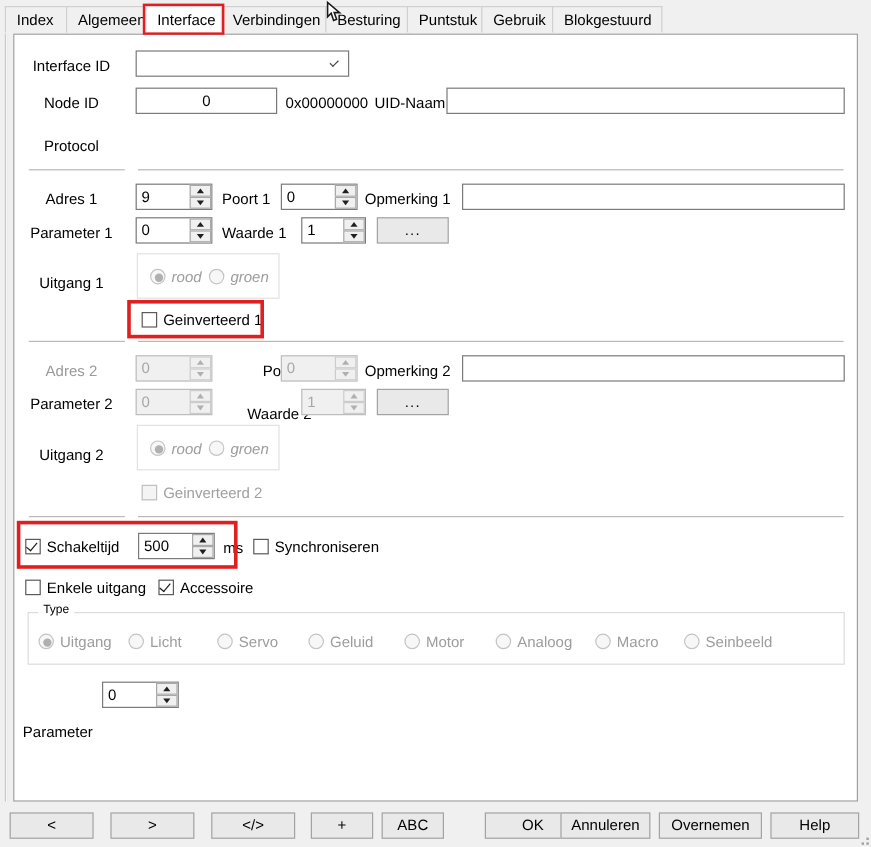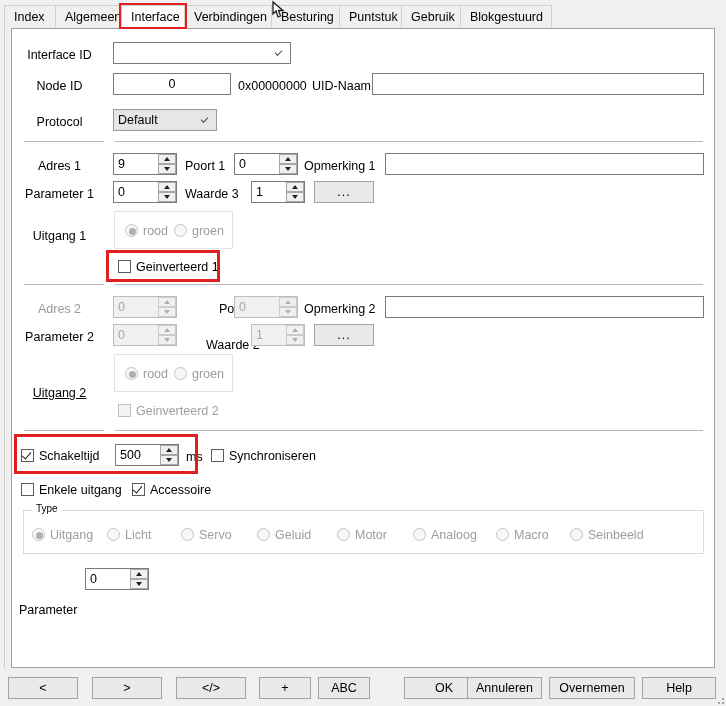--- a/index.html
+++ b/index.html
@@ -191,21 +191,21 @@
   }
   .rb.dis .ring { background: #f7f7f7; border: 1px solid #c4c4c4; }
   .rb.dis .dot { background: #b0b0b0; }
   .rb.dis .rtext { color: #9d9d9d; }
 
   
   .groupbox {
     position: absolute;
     border: 1px solid #dcdcdc;
   }
-  .groupbox.lite { border: 1px solid #e2e2e2; }
+  .groupbox.lite { border: 1px solid #e2e2e2; font-style: italic; }
   .gbtitle {
     position: absolute; top: -8px; left: 8px;
     background: #ffffff; padding: 0 4px;
     font-size: 10px; color: #000;
   }
   .sep {
     position: absolute; height: 0;
     border-top: 1px solid #b8b8b8;
   }
 
@@ -265,26 +265,20 @@
       </div>
   </div>
 
   <div class="lbl r" style="left:0px; top:49px; width:95px;">Node ID</div>
   <input class="txt ctr" style="left: 101px; top: 44px; width: 118px; height: 22px;" value="0">
   <div class="lbl" style="left:226px; top:49px;">0x00000000</div>
   <div class="lbl" style="left:300px; top:49px;">UID-Naam</div>
   <input class="txt" style="left: 360px; top: 44px; width: 332px; height: 22px;" value="">
 
   <div class="lbl r" style="left:0px; top:85px; width:95px;">Protocol</div>
-  <div class="combo grey" style="left:101px; top:80px; width:104px; height:22px;">
-    <div class="cv">Default</div>
-    <div class="arrow">
-        <span class="chev"></span>
-      </div>
-  </div>
 
   <div class="sep" style="left:12px; top:112px; width:80px;"></div>
   <div class="sep" style="left:103px; top:112px; width:588px;"></div>
 
   <div class="lbl r" style="left:0px; top:129px; width:95px;">Adres 1</div>
   <div class="spin" style="left:101px; top:124px; width:64px;">
     <div class="sv">9</div>
     <div class="btns">
       <div class="sb up">
           <i class="tri u"></i>
@@ -314,21 +308,21 @@
     <div class="sv">0</div>
     <div class="btns">
       <div class="sb up">
           <i class="tri u"></i>
         </div>
       <div class="sb dn">
           <i class="tri d"></i>
         </div>
     </div>
   </div>
-  <div class="lbl" style="left:173px; top:157px;">Waarde 3</div>
+  <div class="lbl" style="left:173px; top:157px;">Waarde 1</div>
   <div class="spin" style="left:239px; top:152px; width:54px;">
     <div class="sv">1</div>
     <div class="btns">
       <div class="sb up">
           <i class="tri u"></i>
         </div>
       <div class="sb dn">
           <i class="tri d"></i>
         </div>
     </div>
@@ -403,21 +397,21 @@
       <div class="sb up">
           <i class="tri u"></i>
         </div>
       <div class="sb dn">
           <i class="tri d"></i>
         </div>
     </div>
   </div>
   <div class="btn ellipsis" style="left:302px; top:295px; width:60px; height:22px;">...</div>
 
-  <div class="lbl r" style="left:0px; top:356px; width:95px;text-decoration:underline;">Uitgang 2</div>
+  <div class="lbl r" style="left:0px; top:342px; width:95px;">Uitgang 2</div>
   <div class="groupbox lite" style="left:102px; top:325px; width:119px; height:38px;">
     <div class="rb dis" style="left:10px; top:11px;">
       <span class="ring">
           <i class="dot"></i>
         </span>
       <span class="rtext">rood</span>
     </div>
     <div class="rb dis" style="left:59px; top:11px;">
       <span class="ring"></span>
       <span class="rtext">groen</span>

